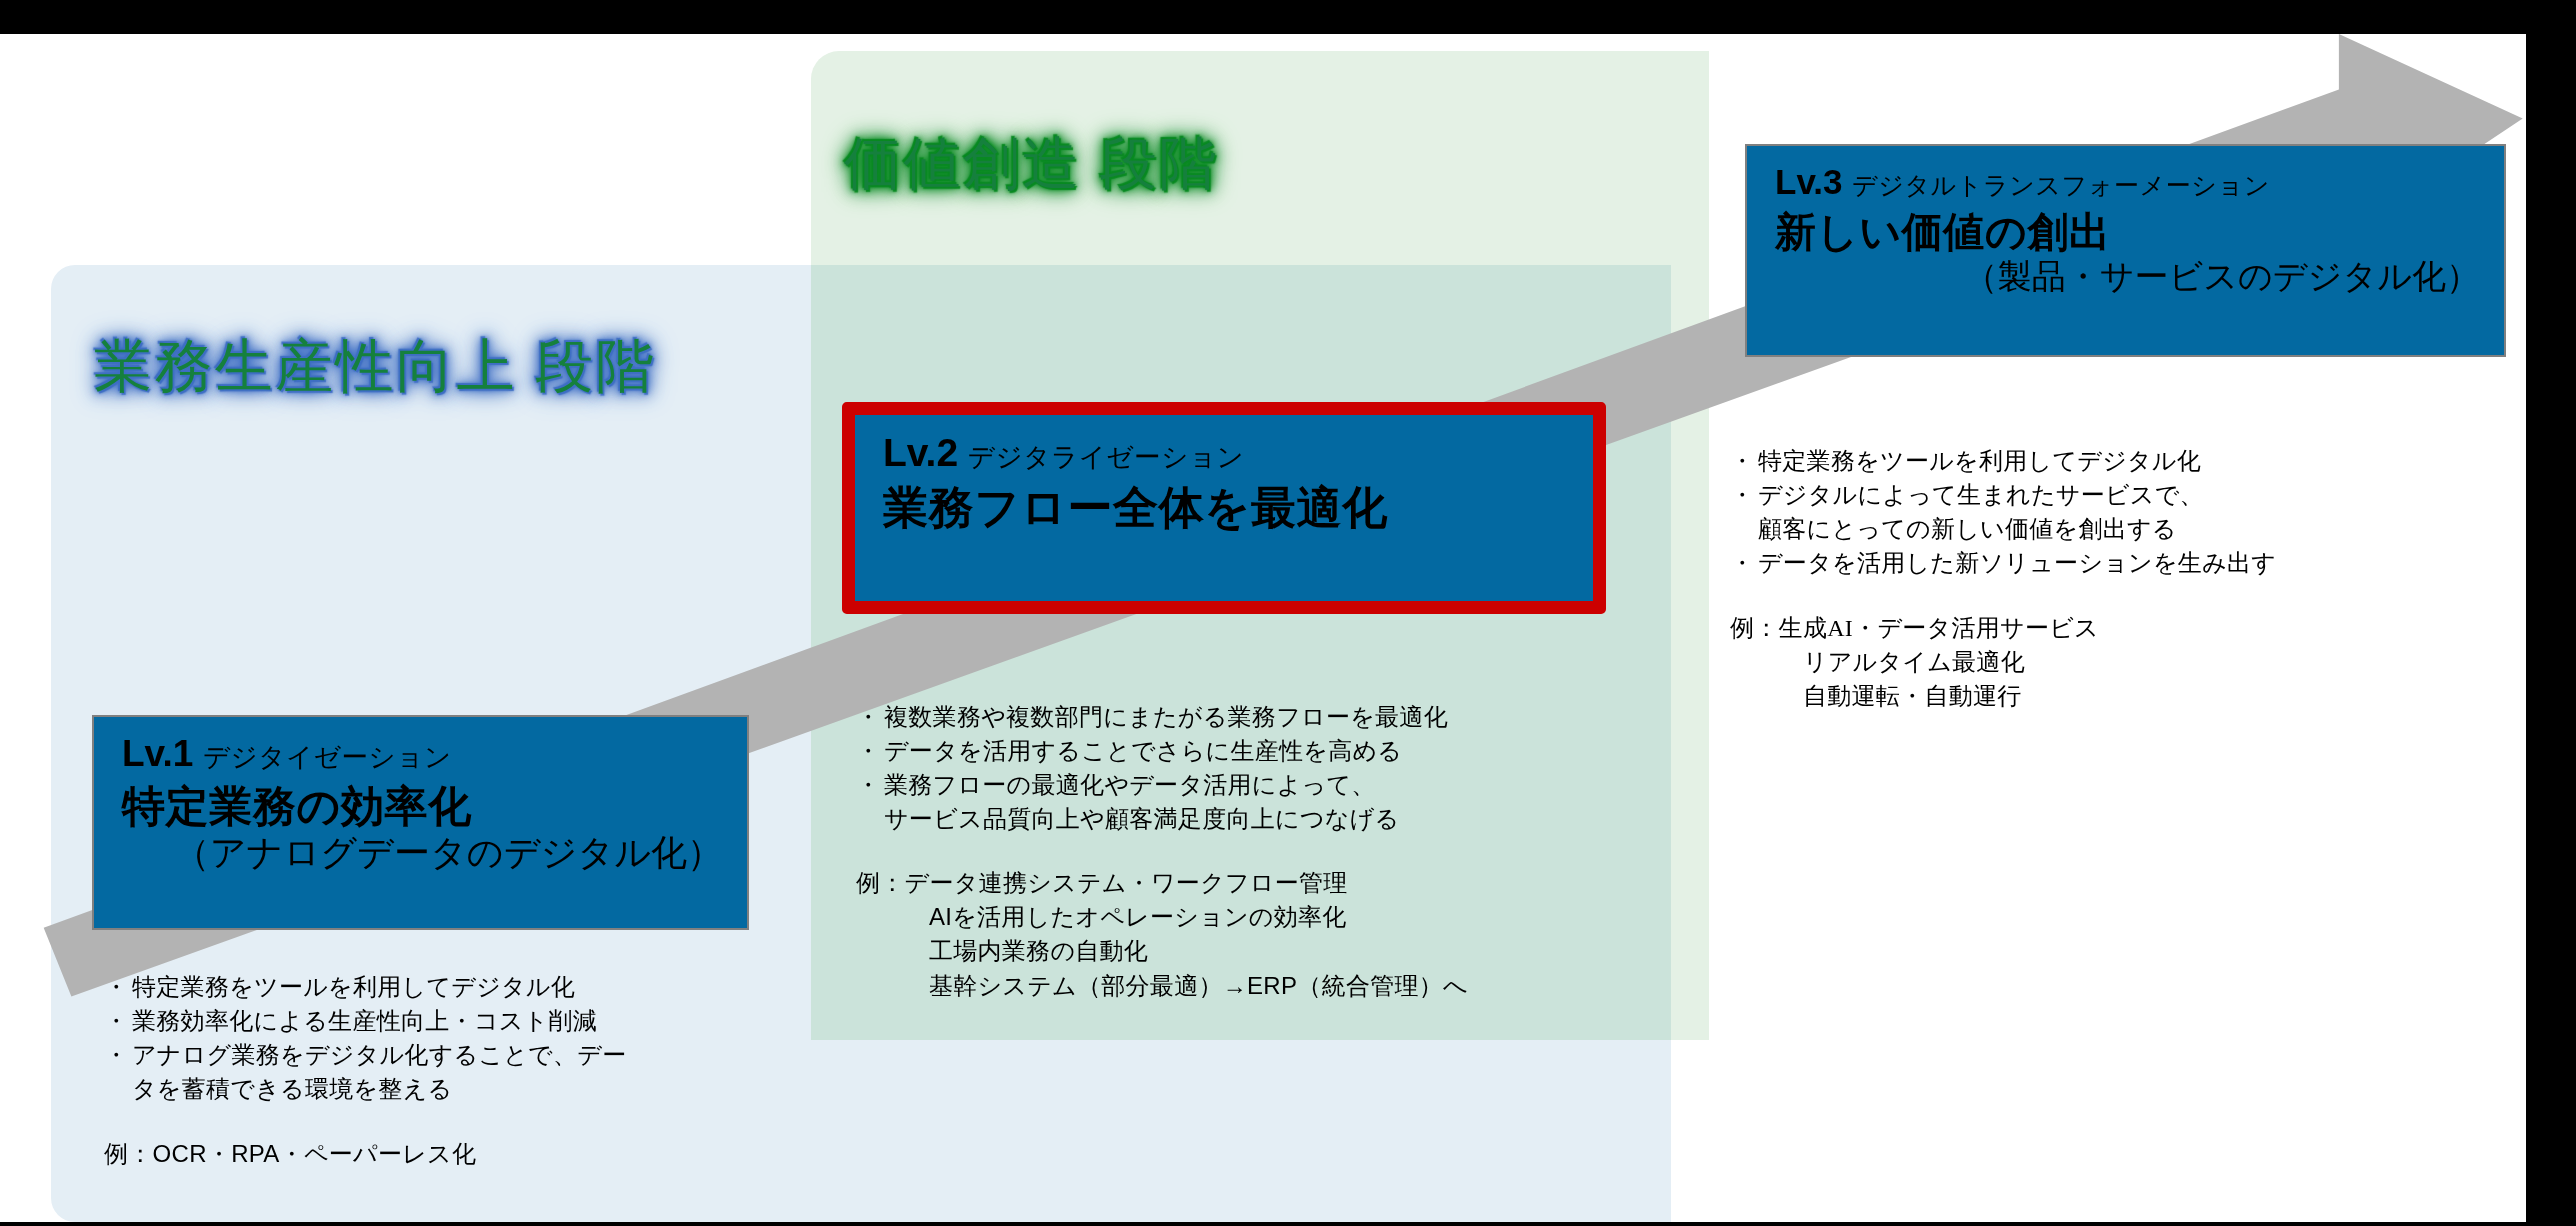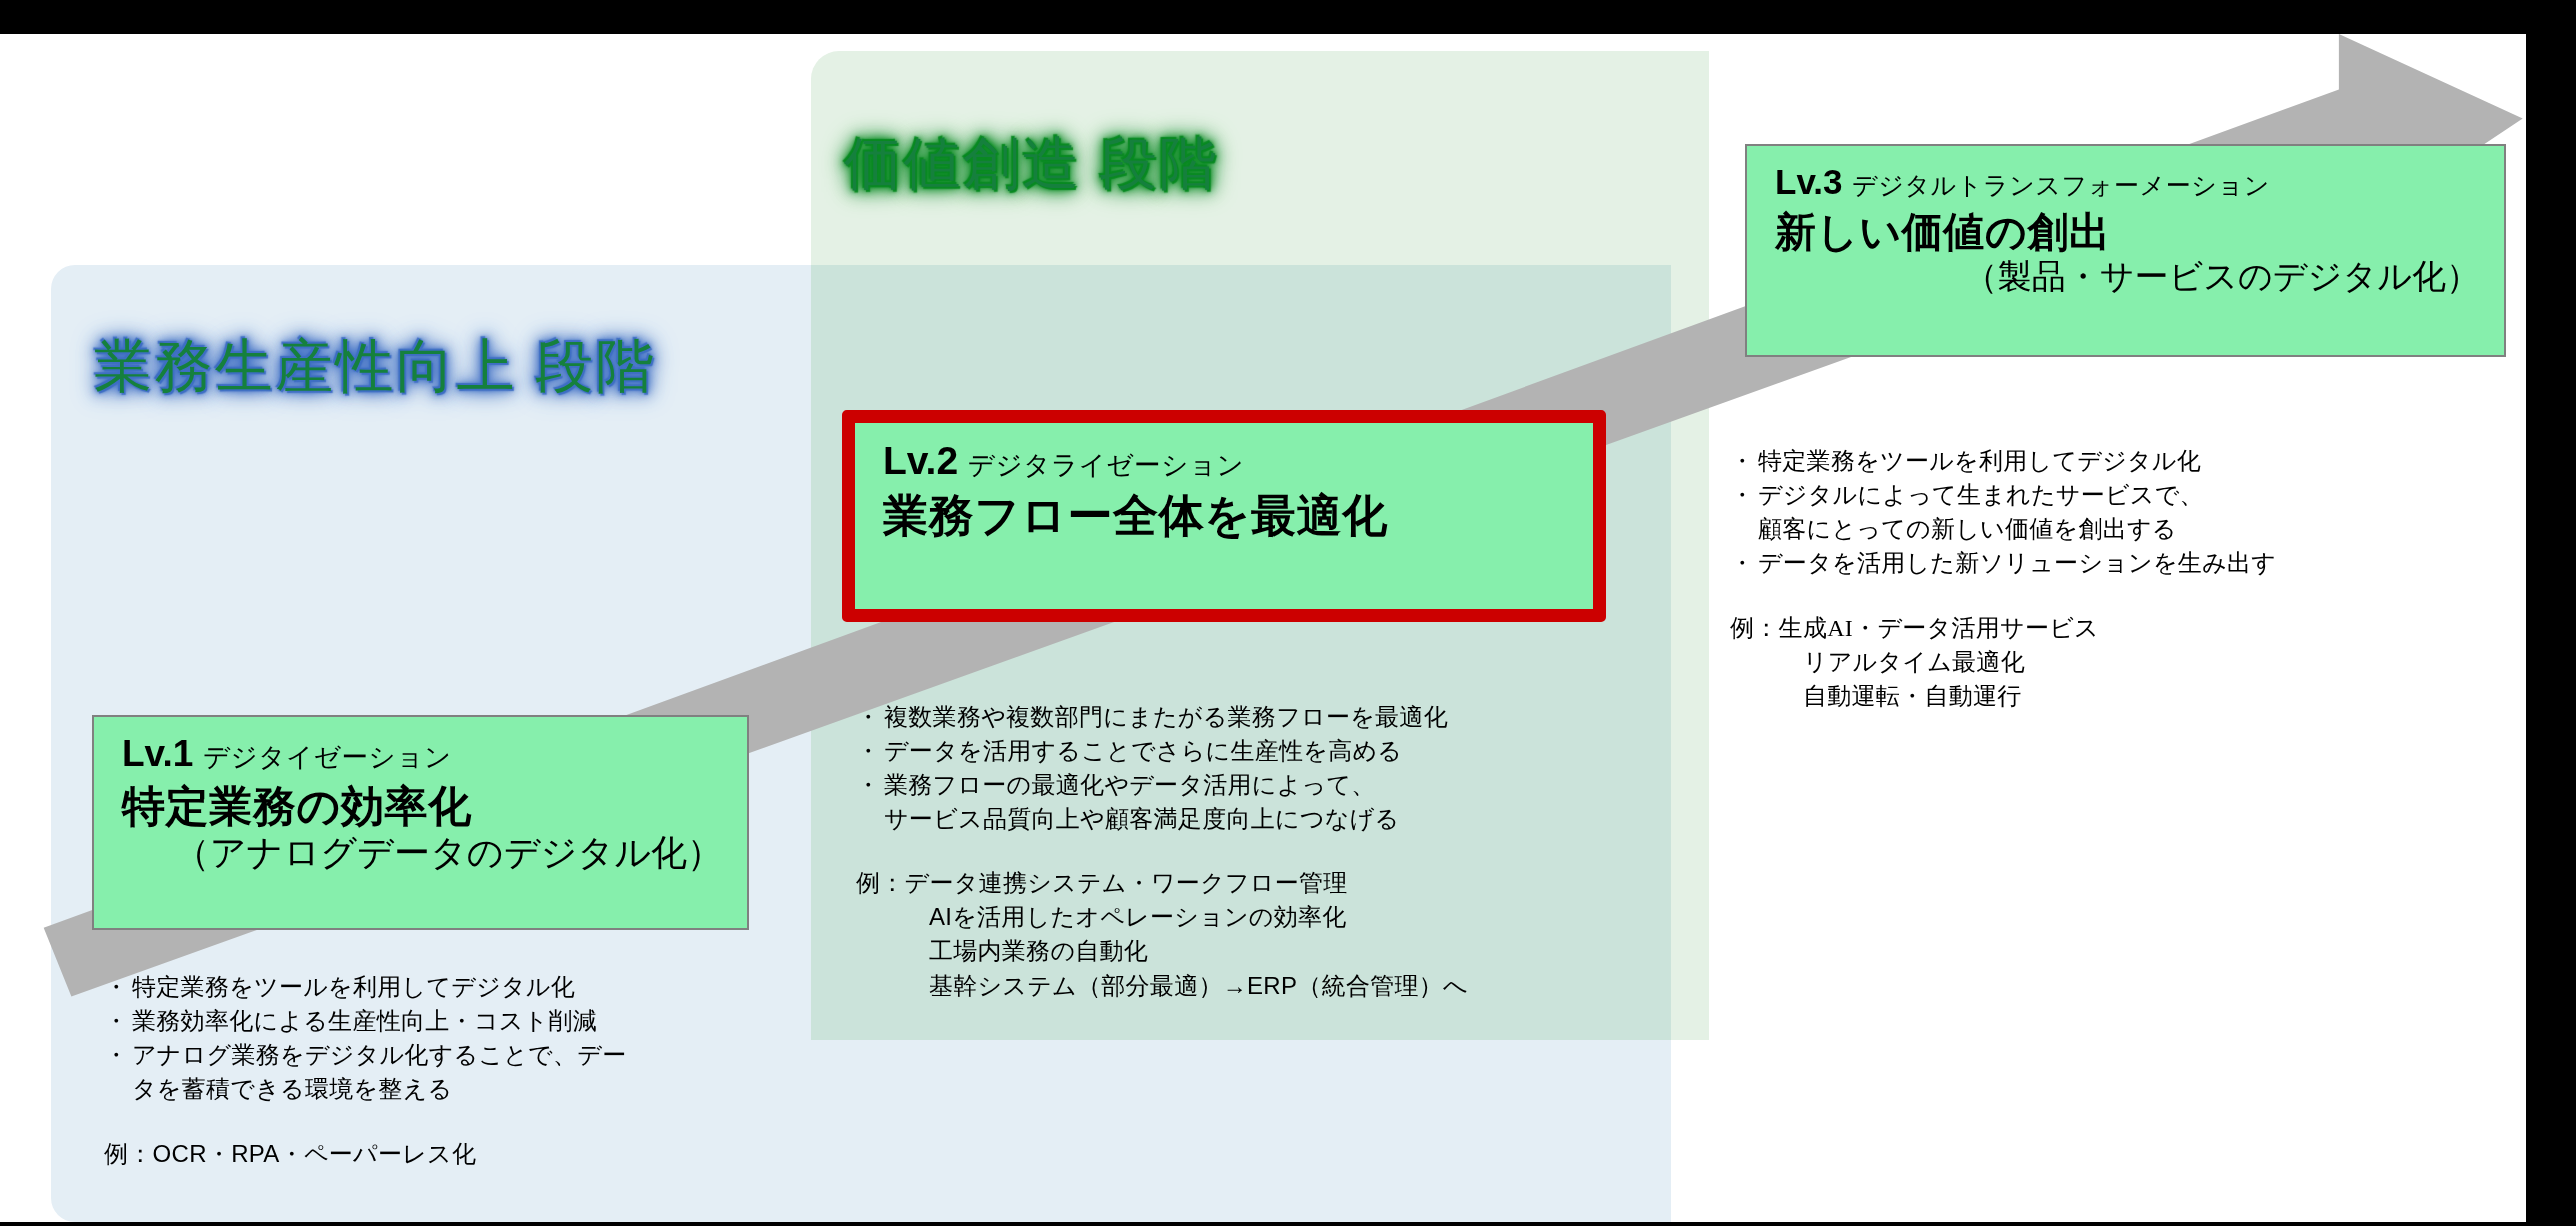--- a/index.html
+++ b/index.html
@@ -53,36 +53,36 @@
   #title-green{
     left:844px;top:92px;
     font-size:57px;
     text-shadow:
       0 0 3.6px #0a8a23,0 0 7.2px #0a8a23,0 0 11px #0a8a23,
       0 0 15.7px #0a8a23,0 0 20.5px #0a8a23,0 0 26.5px #0a8a23,
       1.8px 1.8px 1.2px #0a8a23,-1.8px -1.8px 1.2px #0a8a23;
   }
   
   .card{
-    position:absolute;background:#86efac;box-sizing:border-box;
+    position:absolute;background:#0369a1;box-sizing:border-box;
   }
   .card-gray{border:2.4px solid #808080;}
   .card-red{border:13.3px solid #cc0000;border-radius:4.8px;}
   .card-inner{padding:15.7px 24px 15.7px 28px;}
   .lv-line{
     white-space:nowrap;color:#000000;margin:0;
   }
   .lv-head{font-size:0;margin-bottom:6px;}
   .lv-num{font-size:37px;font-weight:bold;letter-spacing:0px;}
   .lv-en{font-size:26.5px;font-weight:normal;margin-left:9.6px;letter-spacing:0.6px;}
   .lv-main{font-size:43px;font-weight:bold;line-height:1.18;letter-spacing:0.6px;}
   .lv-sub{font-size:36px;font-weight:normal;line-height:1.2;letter-spacing:0px;text-align:right;}
 
   #card-lv1{left:92px;top:681px;width:657px;height:215px;}
-  #card-lv2{left:842px;top:376px;width:764px;height:212px;}
+  #card-lv2{left:842px;top:368px;width:764px;height:212px;}
   #card-lv3{left:1745px;top:110px;width:761px;height:213px;}
 
   #card-lv2 .lv-num{font-size:39px;}
   #card-lv2 .lv-en{font-size:26.5px;}
   #card-lv2 .lv-main{font-size:45px;}
   #card-lv2 .lv-sub{font-size:36px;}
 
   #card-lv3 .lv-num{font-size:35px;}
   #card-lv3 .lv-en{font-size:25px;}
   #card-lv3 .lv-main{font-size:41px;}

